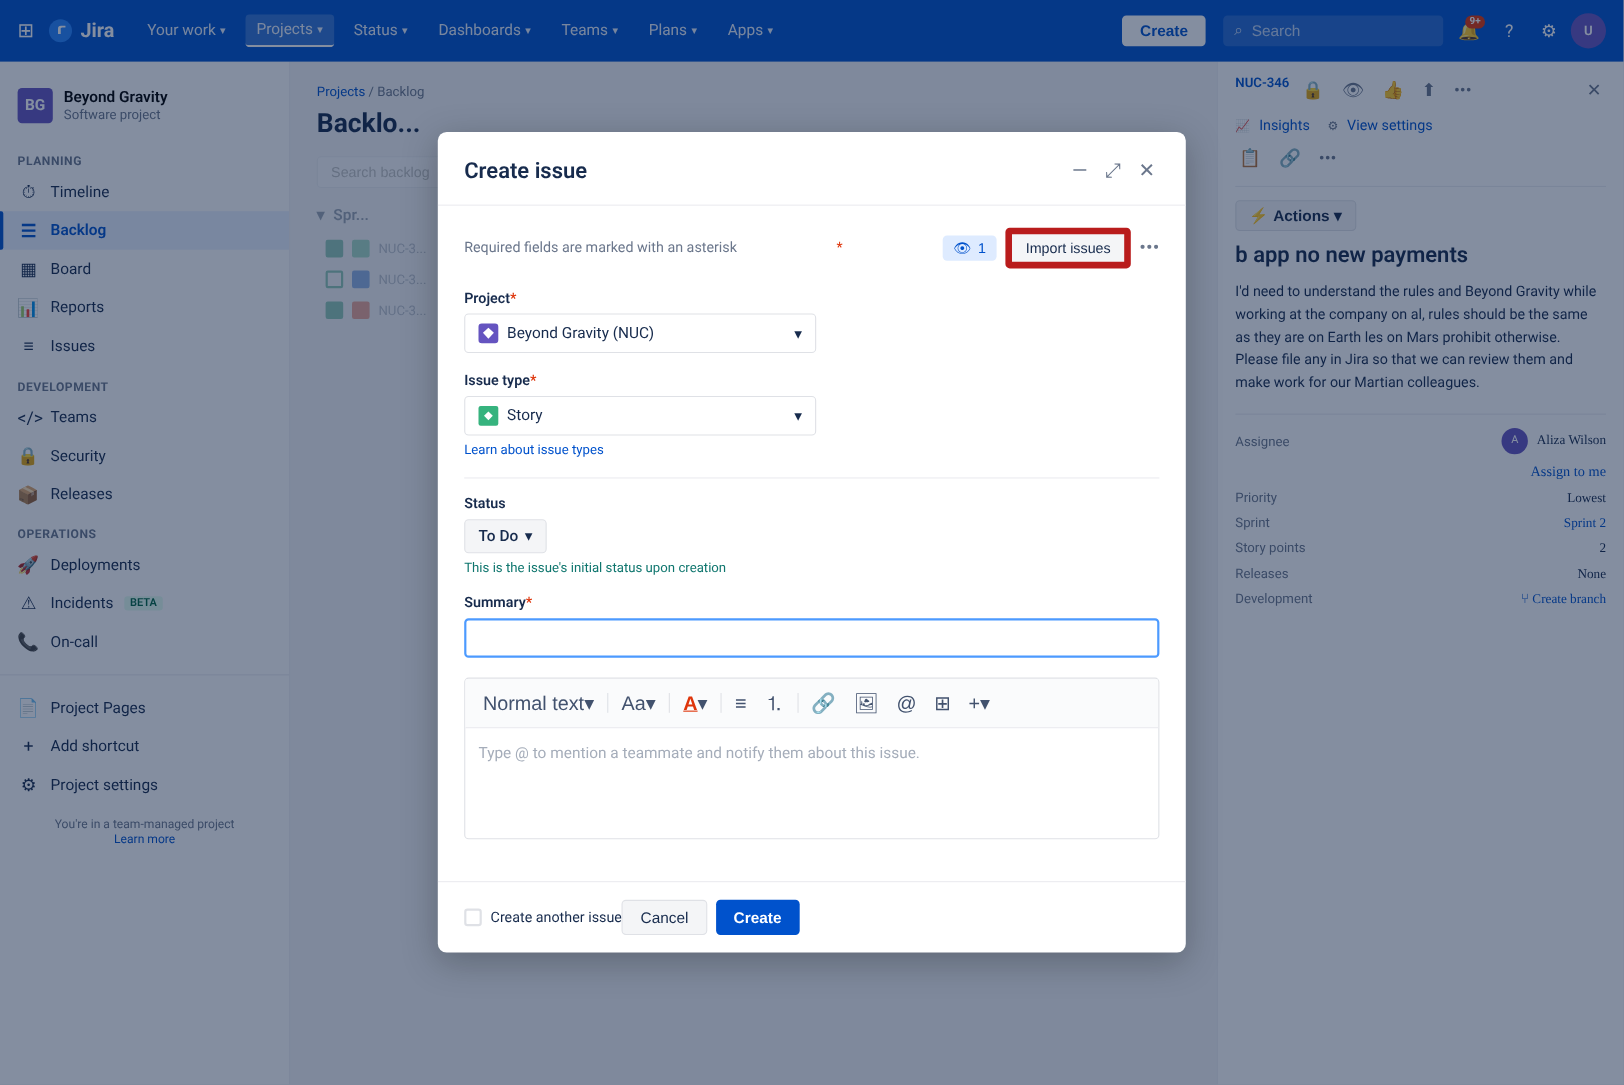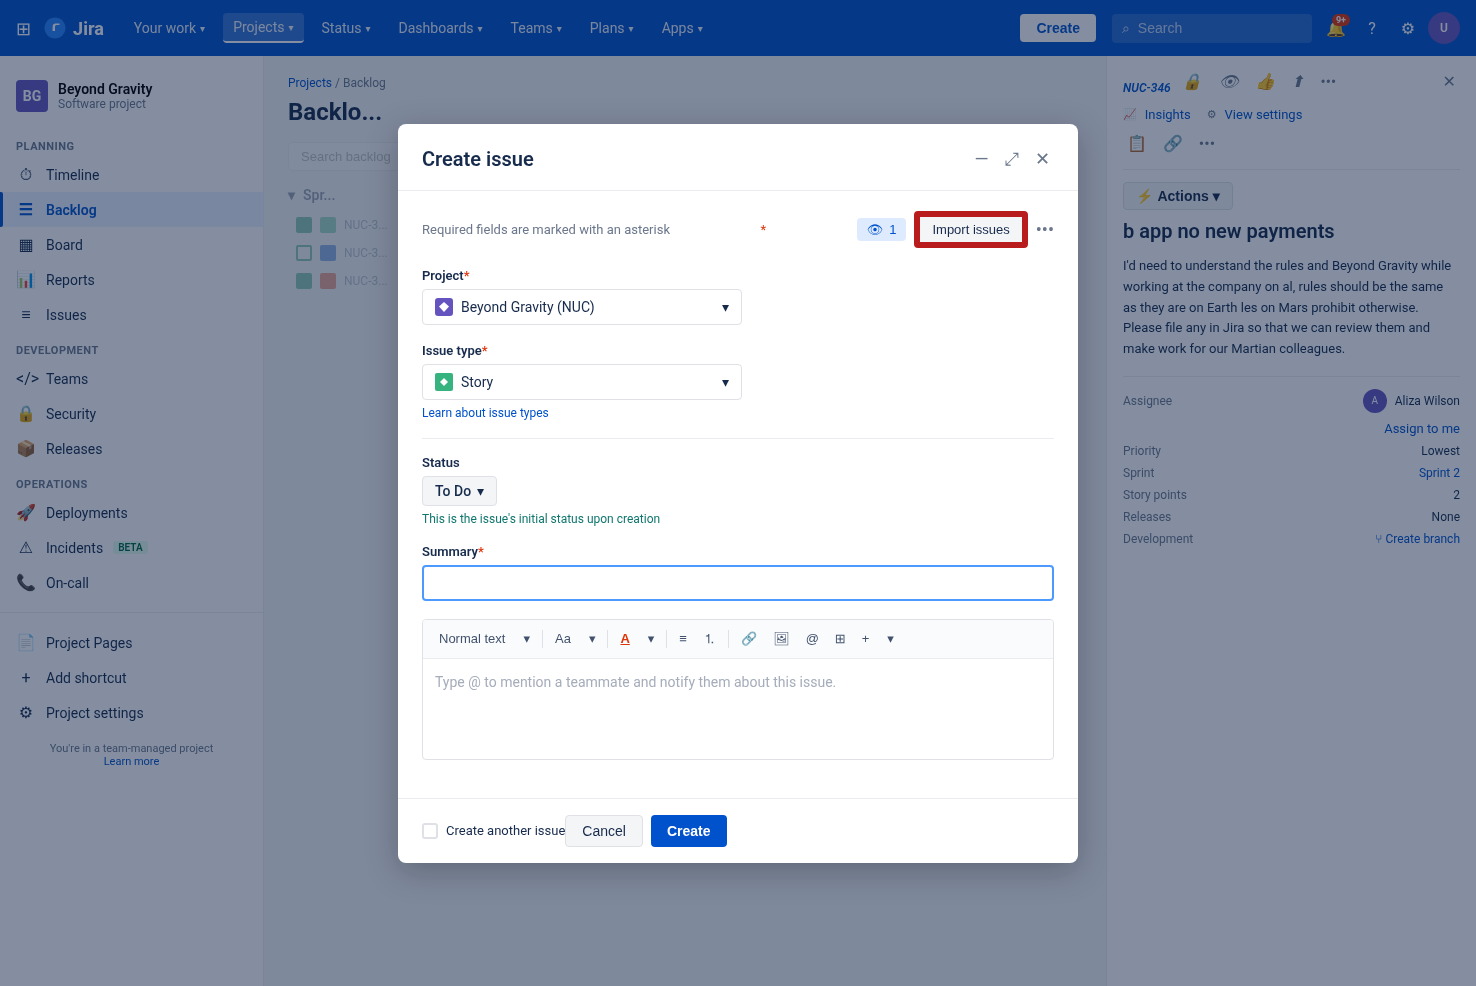--- a/index.html
+++ b/index.html
@@ -207,21 +207,21 @@
       background: #f4f5f7;
       border: 1px solid #dfe1e6;
       border-radius: 4px;
       padding: 5px 12px;
       cursor: pointer;
       display: flex; align-items: center; gap: 4px;
       font-size: 14px; font-weight: 600; color: #172b4d;
     }
     .rp-description { font-size: 13px; color: #172b4d; line-height: 1.6; margin-bottom: 16px; }
     .rp-meta { font-size: 12px; color: #6b778c; margin-bottom: 8px; display: flex; justify-content: space-between; align-items: center; }
-    .rp-meta-val { color: #172b4d; }
+    .rp-meta-val { color: #172b4d; font-family: Liberation Serif, serif; }
     .rp-meta-val.blue { color: #0052cc; cursor: pointer; }
     .assignee-row { display: flex; align-items: center; gap: 8px; }
     .assignee-avatar { width: 24px; height: 24px; border-radius: 50%; background: #6554c0; display: flex; align-items: center; justify-content: center; color: white; font-size: 10px; }
 
     
     .modal-overlay {
       position: fixed;
       inset: 0;
       background: rgba(9,30,66,0.5);
       z-index: 200;
@@ -327,26 +327,26 @@
     .description-toolbar {
       display: flex;
       align-items: center;
       gap: 4px;
       padding: 6px 10px;
       border-bottom: 1px solid #ebecf0;
       background: #fafbfc;
       flex-wrap: wrap;
     }
     .toolbar-btn {
-      display: flex; align-items: center; gap: 18px;
+      display: flex; align-items: center; gap: 0;
       padding: 4px 6px;
       border-radius: 3px;
       cursor: pointer;
       color: #42526e;
-      font-size: 13px;
+      font-size: 18px;
       border: none;
       background: transparent;
     }
     .toolbar-divider { width: 1px; height: 18px; background: #dfe1e6; margin: 0 2px; }
     .description-body {
       padding: 12px;
       min-height: 100px;
       color: #a5adba;
       font-size: 14px;
       line-height: 1.6;
@@ -581,21 +581,21 @@
               <div class="item-type-icon" style="background:#de350b"></div>
               <span class="item-id">NUC-3...</span>
             </div>
         </div>
       </div>
     </div>
   </div>
 
   <div class="right-panel">
     <div class="right-panel-header">
-      <div style="display:flex; align-items:flex-end; gap:8px;font-style:italic;">
+      <div style="display:flex; align-items:flex-start; gap:8px;">
         <span class="rp-issue-id">NUC-346</span>
         <span class="rp-icon-btn">🔒</span>
         <span class="rp-icon-btn">👁</span>
         <span class="rp-icon-btn">👍</span>
         <span class="rp-icon-btn">⬆</span>
         <span class="rp-icon-btn">•••</span>
       </div>
       <span class="rp-icon-btn">✕</span>
     </div>
 

